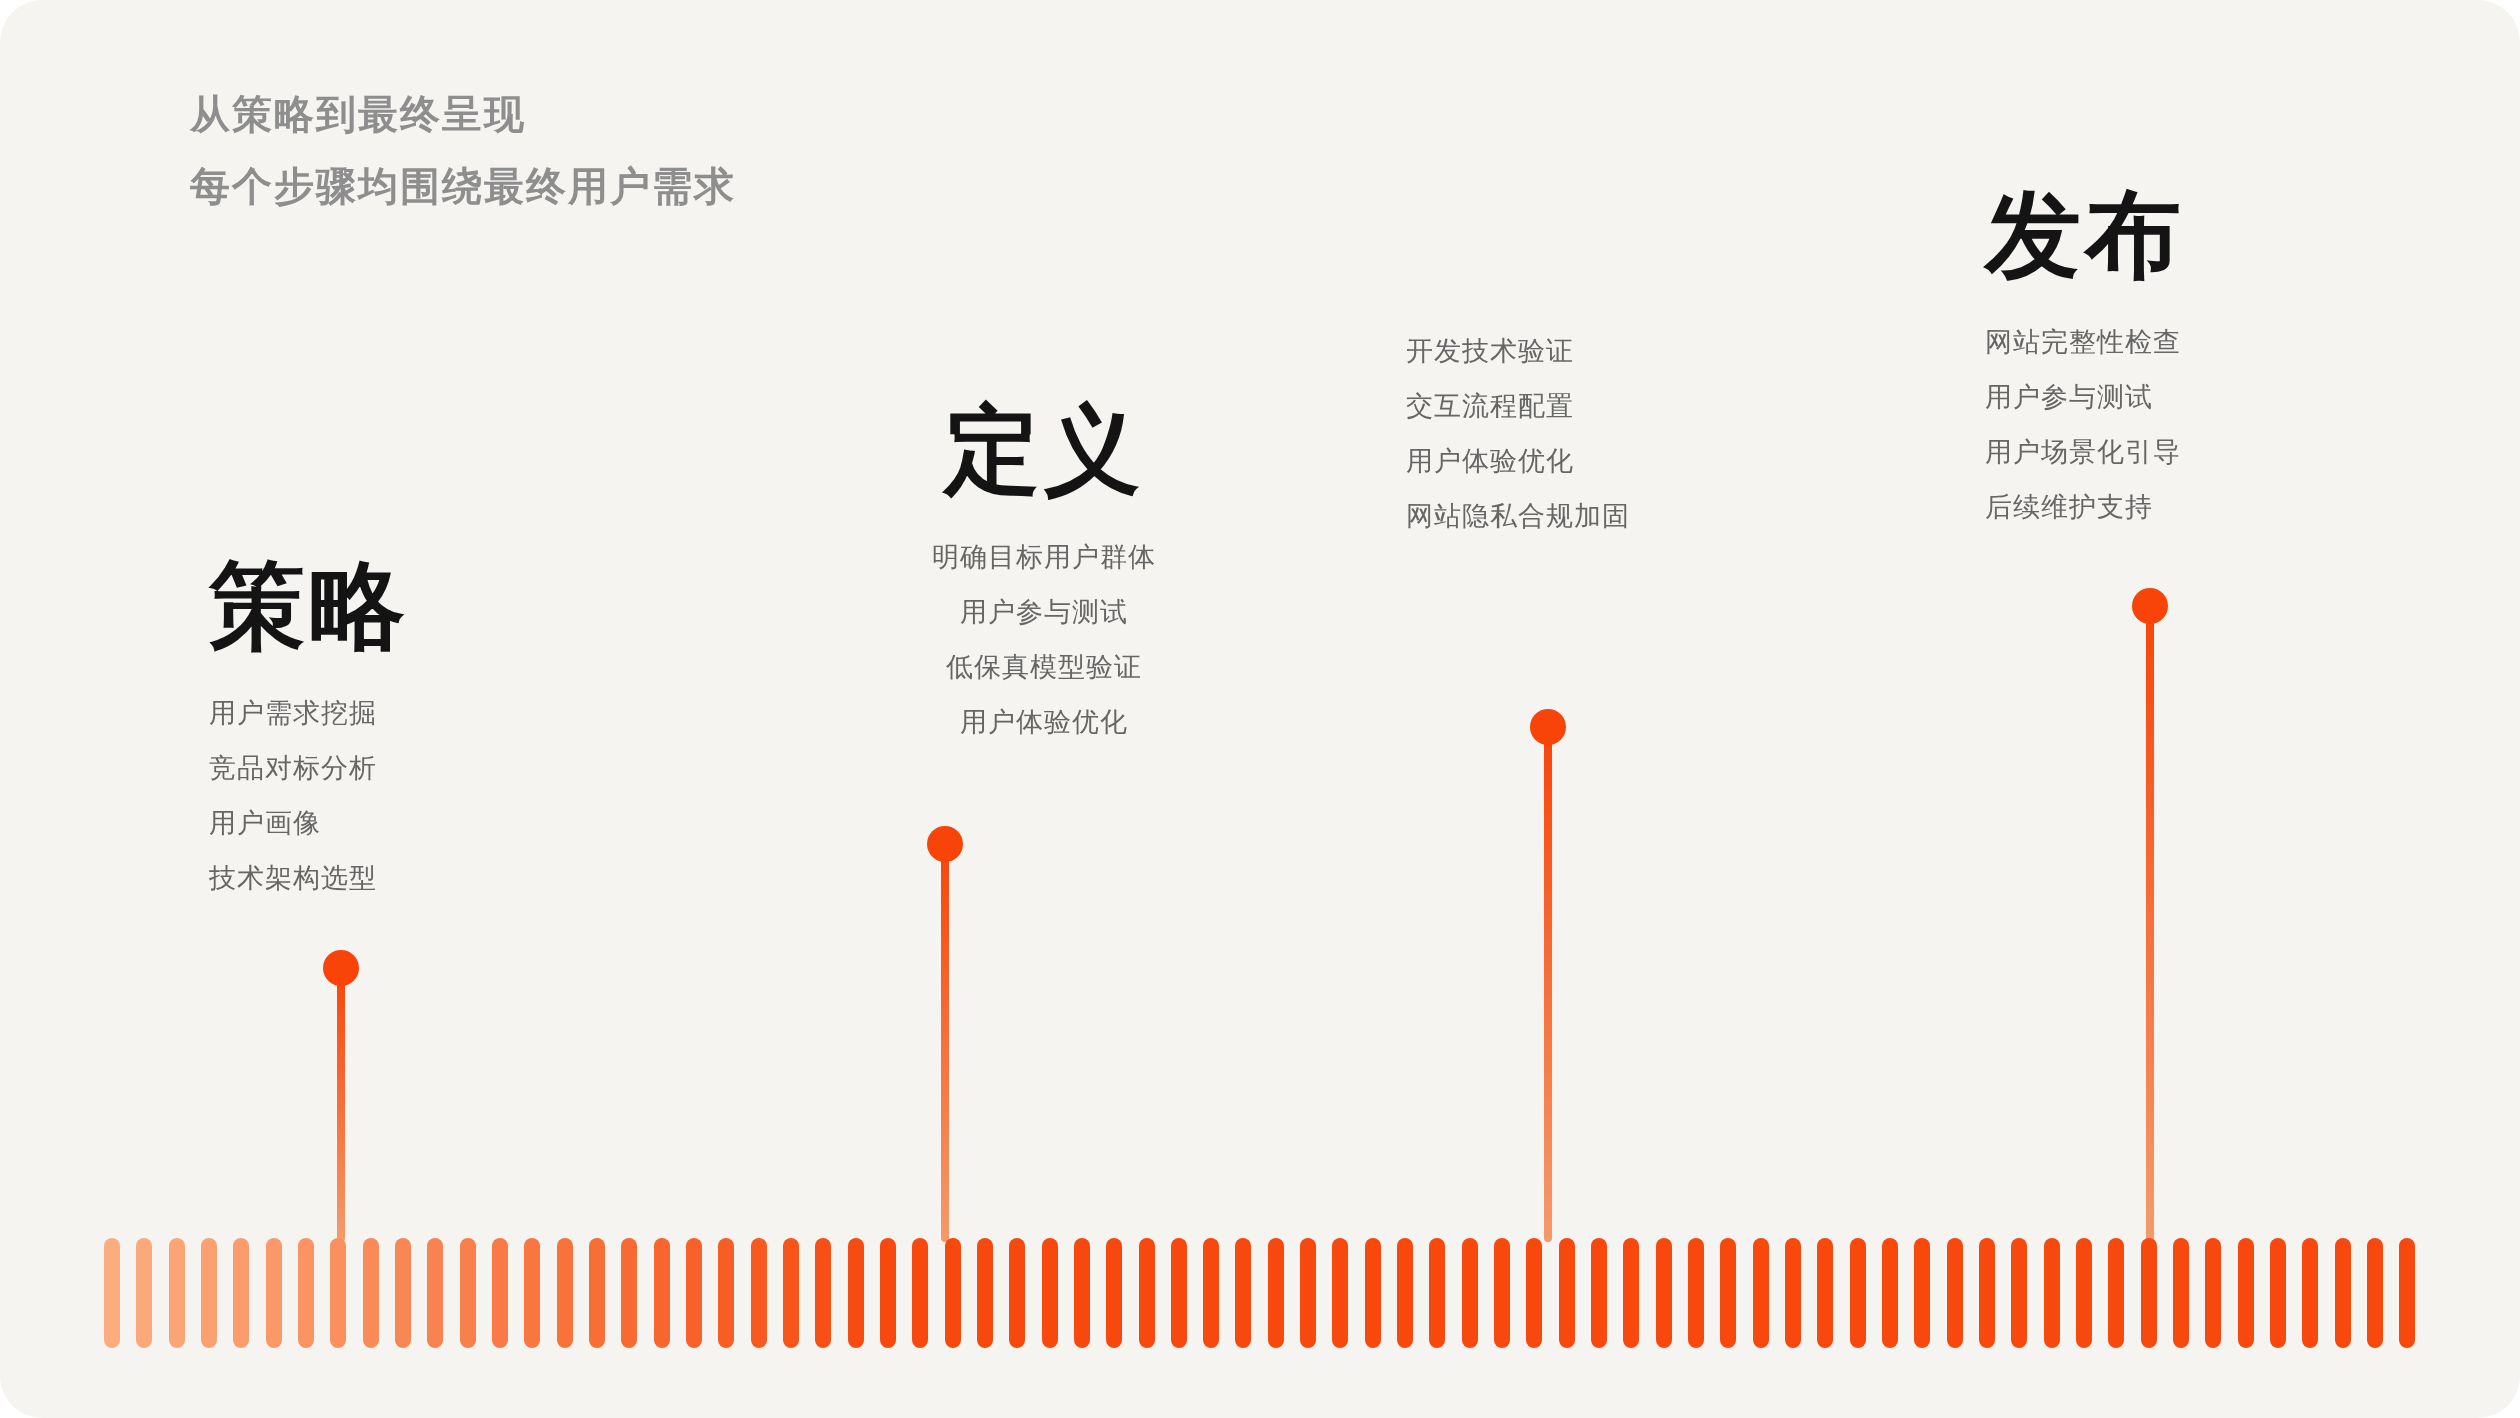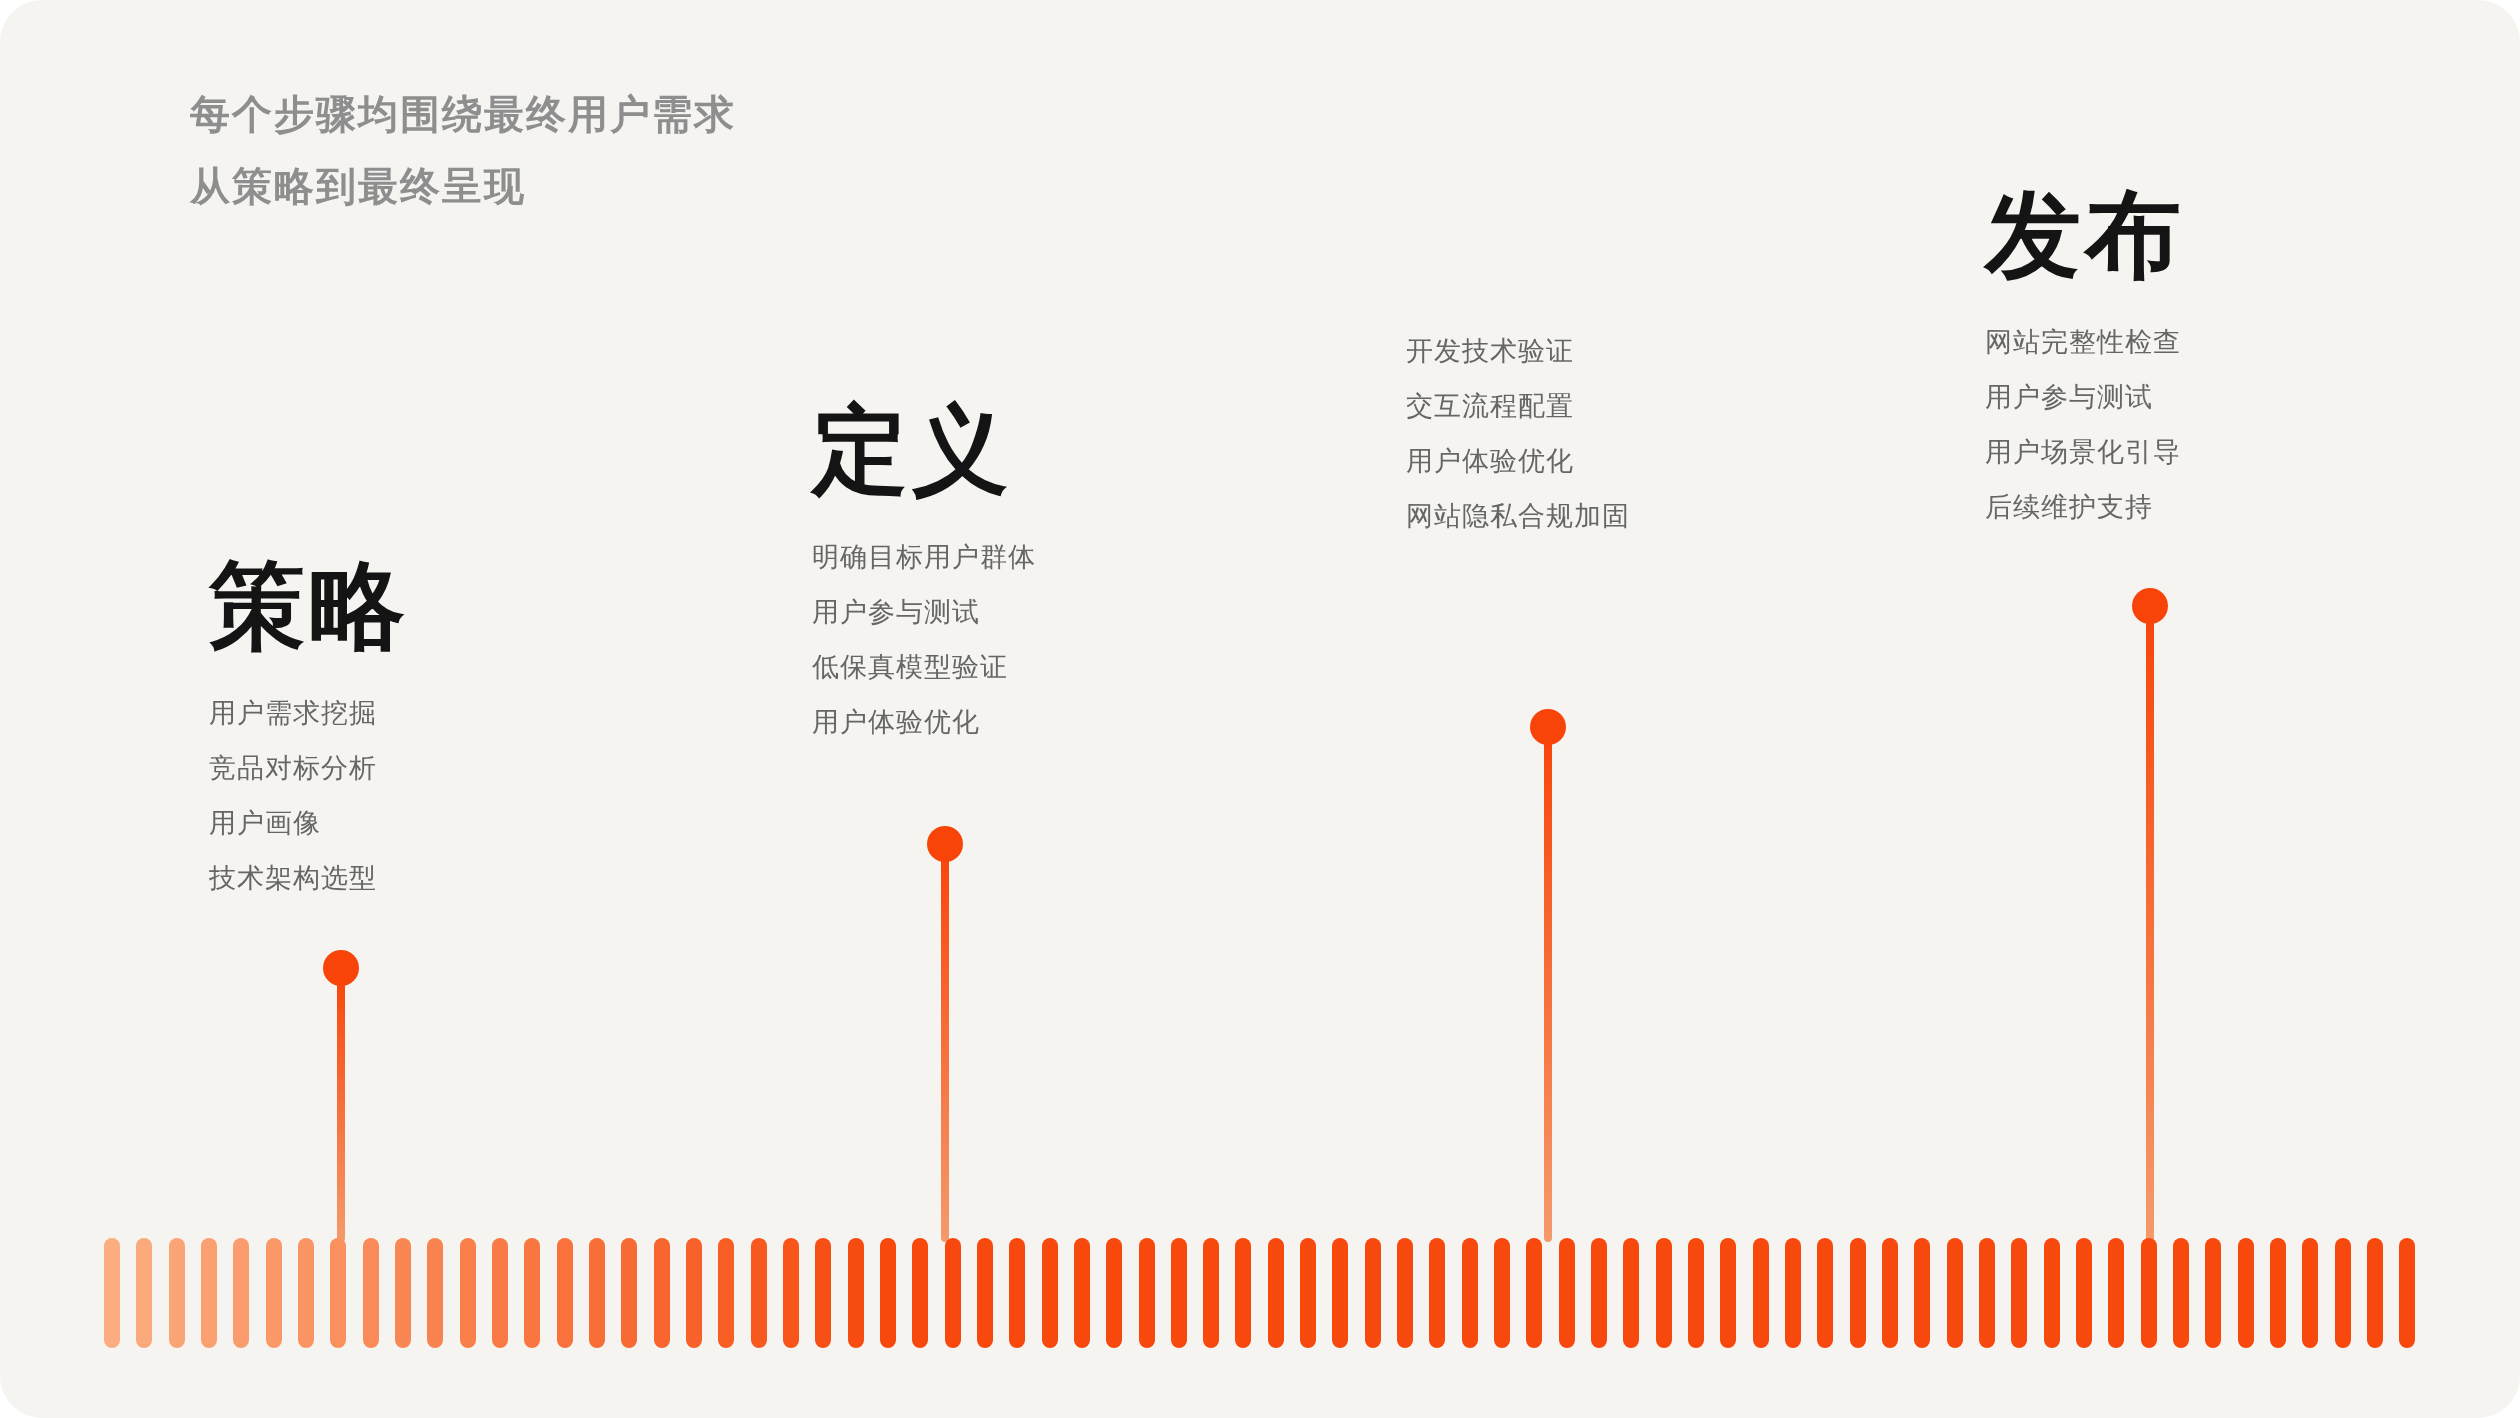--- a/index.html
+++ b/index.html
@@ -86,35 +86,35 @@
     border-radius: 8px;
     flex: 0 0 auto;
   }
 </style>
 </head>
 <body>
 
 <div class="canvas">
 
   <div class="header">
+    <div>从策略到最终呈现</div>
     <div>每个步骤均围绕最终用户需求</div>
-    <div>从策略到最终呈现</div>
   </div>
 
   <div class="stage" style="left:209px; top:556px;">
     <h2 class="stage-title">策略</h2>
     <ul class="stage-items">
       <li>用户需求挖掘</li>
       <li>竞品对标分析</li>
       <li>用户画像</li>
       <li>技术架构选型</li>
     </ul>
   </div>
 
-  <div class="stage" style="left:812px; top:400px;">
+  <div class="stage" style="left:764px; top:400px;text-align:center;">
     <h2 class="stage-title">定义</h2>
     <ul class="stage-items">
       <li>明确目标用户群体</li>
       <li>用户参与测试</li>
       <li>低保真模型验证</li>
       <li>用户体验优化</li>
     </ul>
   </div>
 
   <div class="stage" style="left:1406px; top:295px;">

